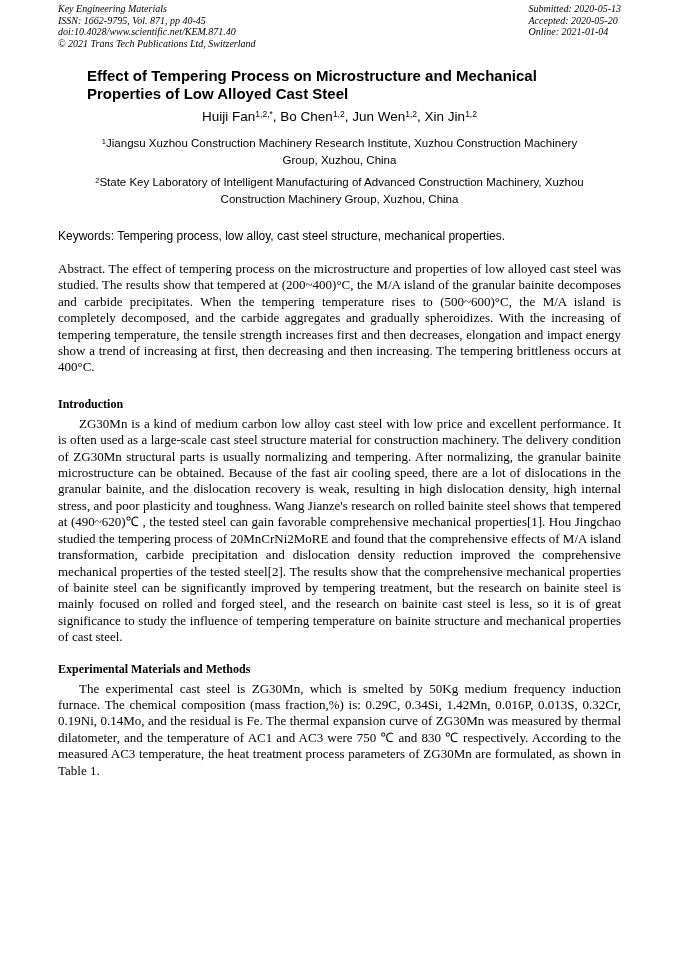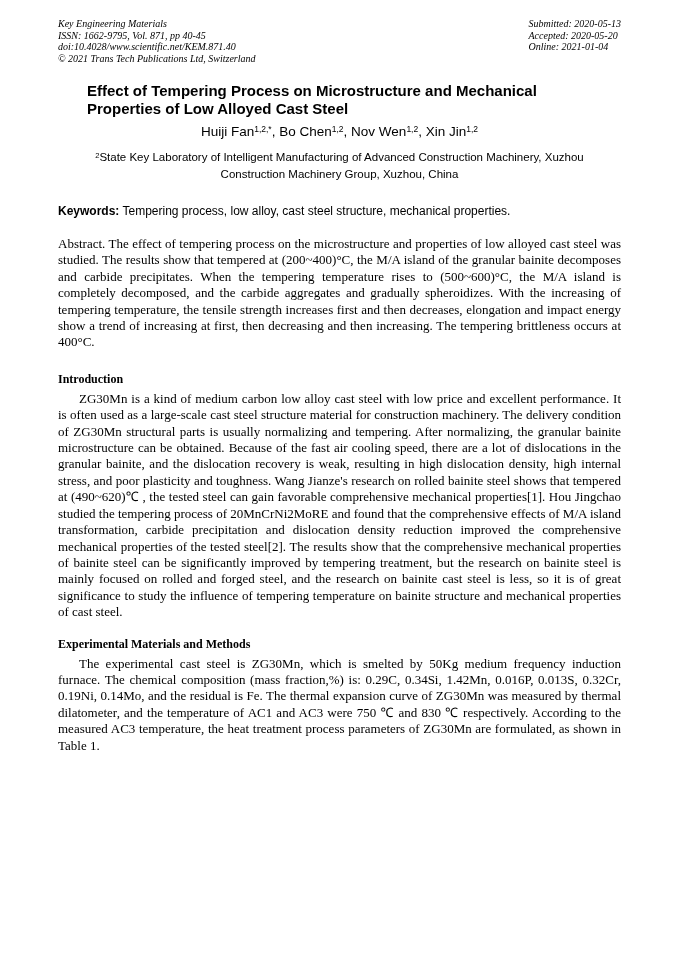--- a/index.html
+++ b/index.html
@@ -5,21 +5,21 @@
   html, body {
     margin: 0;
     padding: 0;
     background: #ffffff;
   }
   .page {
     position: relative;
     width: 678px;
     height: 959px;
     box-sizing: border-box;
-    padding: 18px 57px 0 58px;
+    padding: 3px 57px 0 58px;
     background: #ffffff;
     color: #000000;
     font-family: "Liberation Serif", serif;
     overflow: hidden;
   }
   
   .pub-header {
     display: flex;
     justify-content: space-between;
     align-items: flex-start;
@@ -75,21 +75,21 @@
     text-align: center;
     margin-top: 9px;
   }
   
   .keywords {
     font-family: "Liberation Sans", sans-serif;
     font-size: 12px;
     line-height: 15px;
     margin-top: 23px;
   }
-  .keywords .kw-label { font-weight: bold; }
+  .keywords .kw-label { font-weight: normal; }
   
   .abstract {
     margin: 17px 0 0 0;
     font-size: 13px;
     line-height: 16.4px;
     text-align: justify;
   }
   .abstract .abs-label { font-weight: normal; }
   .section-heading {
     font-family: "Liberation Serif", serif;
@@ -121,22 +121,23 @@
     </div>
     <div class="pub-right">
       <div>Submitted: 2020-05-13</div>
       <div>Accepted: 2020-05-20</div>
       <div>Online: 2021-01-04</div>
     </div>
   </div>
 
   <h1 class="title">Effect of Tempering Process on Microstructure and Mechanical Properties of Low Alloyed Cast Steel</h1>
 
-  <div class="authors"><span><span>Huiji Fan</span><sup>1,2,*</sup></span><span>, </span><span><span>Bo Chen</span><sup>1,2</sup></span><span>, </span><span><span>Nov Wen</span><sup>1,2</sup></span><span>, </span><span><span>Xin Jin</span><sup>1,2</sup></span></div>
+  <div class="authors"><span><span>Huiji Fan</span><sup>1,2,*</sup></span><span>, </span><span><span>Bo Chen</span><sup>1,2</sup></span><span>, </span><span><span>Jun Wen</span><sup>1,2</sup></span><span>, </span><span><span>Xin Jin</span><sup>1,2</sup></span></div>
 
+  <div class="affiliation"><sup>1</sup><span>Jiangsu Xuzhou Construction Machinery Research Institute, Xuzhou Construction Machinery Group, Xuzhou, China</span></div>
 
   <div class="affiliation second"><sup>2</sup><span>State Key Laboratory of Intelligent Manufacturing of Advanced Construction Machinery, Xuzhou Construction Machinery Group, Xuzhou, China</span></div>
 
 
   <div class="keywords"><span class="kw-label">Keywords:</span><span> Tempering process, low alloy, cast steel structure, mechanical properties.</span></div>
 
   <p class="abstract"><span class="abs-label">Abstract.</span><span> The effect of tempering process on the microstructure and properties of low alloyed cast steel was studied. The results show that tempered at (200~400)°C, the M/A island of the granular bainite decomposes and carbide precipitates. When the tempering temperature rises to (500~600)°C, the M/A island is completely decomposed, and the carbide aggregates and gradually spheroidizes. With the increasing of tempering temperature, the tensile strength increases first and then decreases, elongation and impact energy show a trend of increasing at first, then decreasing and then increasing. The tempering brittleness occurs at 400°C.</span></p>
 
   <h2 class="section-heading">Introduction</h2>
   <p class="body-para">ZG30Mn is a kind of medium carbon low alloy cast steel with low price and excellent performance. It is often used as a large-scale cast steel structure material for construction machinery. The delivery condition of ZG30Mn structural parts is usually normalizing and tempering. After normalizing, the granular bainite microstructure can be obtained. Because of the fast air cooling speed, there are a lot of dislocations in the granular bainite, and the dislocation recovery is weak, resulting in high dislocation density, high internal stress, and poor plasticity and toughness. Wang Jianze's research on rolled bainite steel shows that tempered at (490~620)℃ , the tested steel can gain favorable comprehensive mechanical properties[1]. Hou Jingchao studied the tempering process of 20MnCrNi2MoRE and found that the comprehensive effects of M/A island transformation, carbide precipitation and dislocation density reduction improved the comprehensive mechanical properties of the tested steel[2]. The results show that the comprehensive mechanical properties of bainite steel can be significantly improved by tempering treatment, but the research on bainite steel is mainly focused on rolled and forged steel, and the research on bainite cast steel is less, so it is of great significance to study the influence of tempering temperature on bainite structure and mechanical properties of cast steel.</p>

